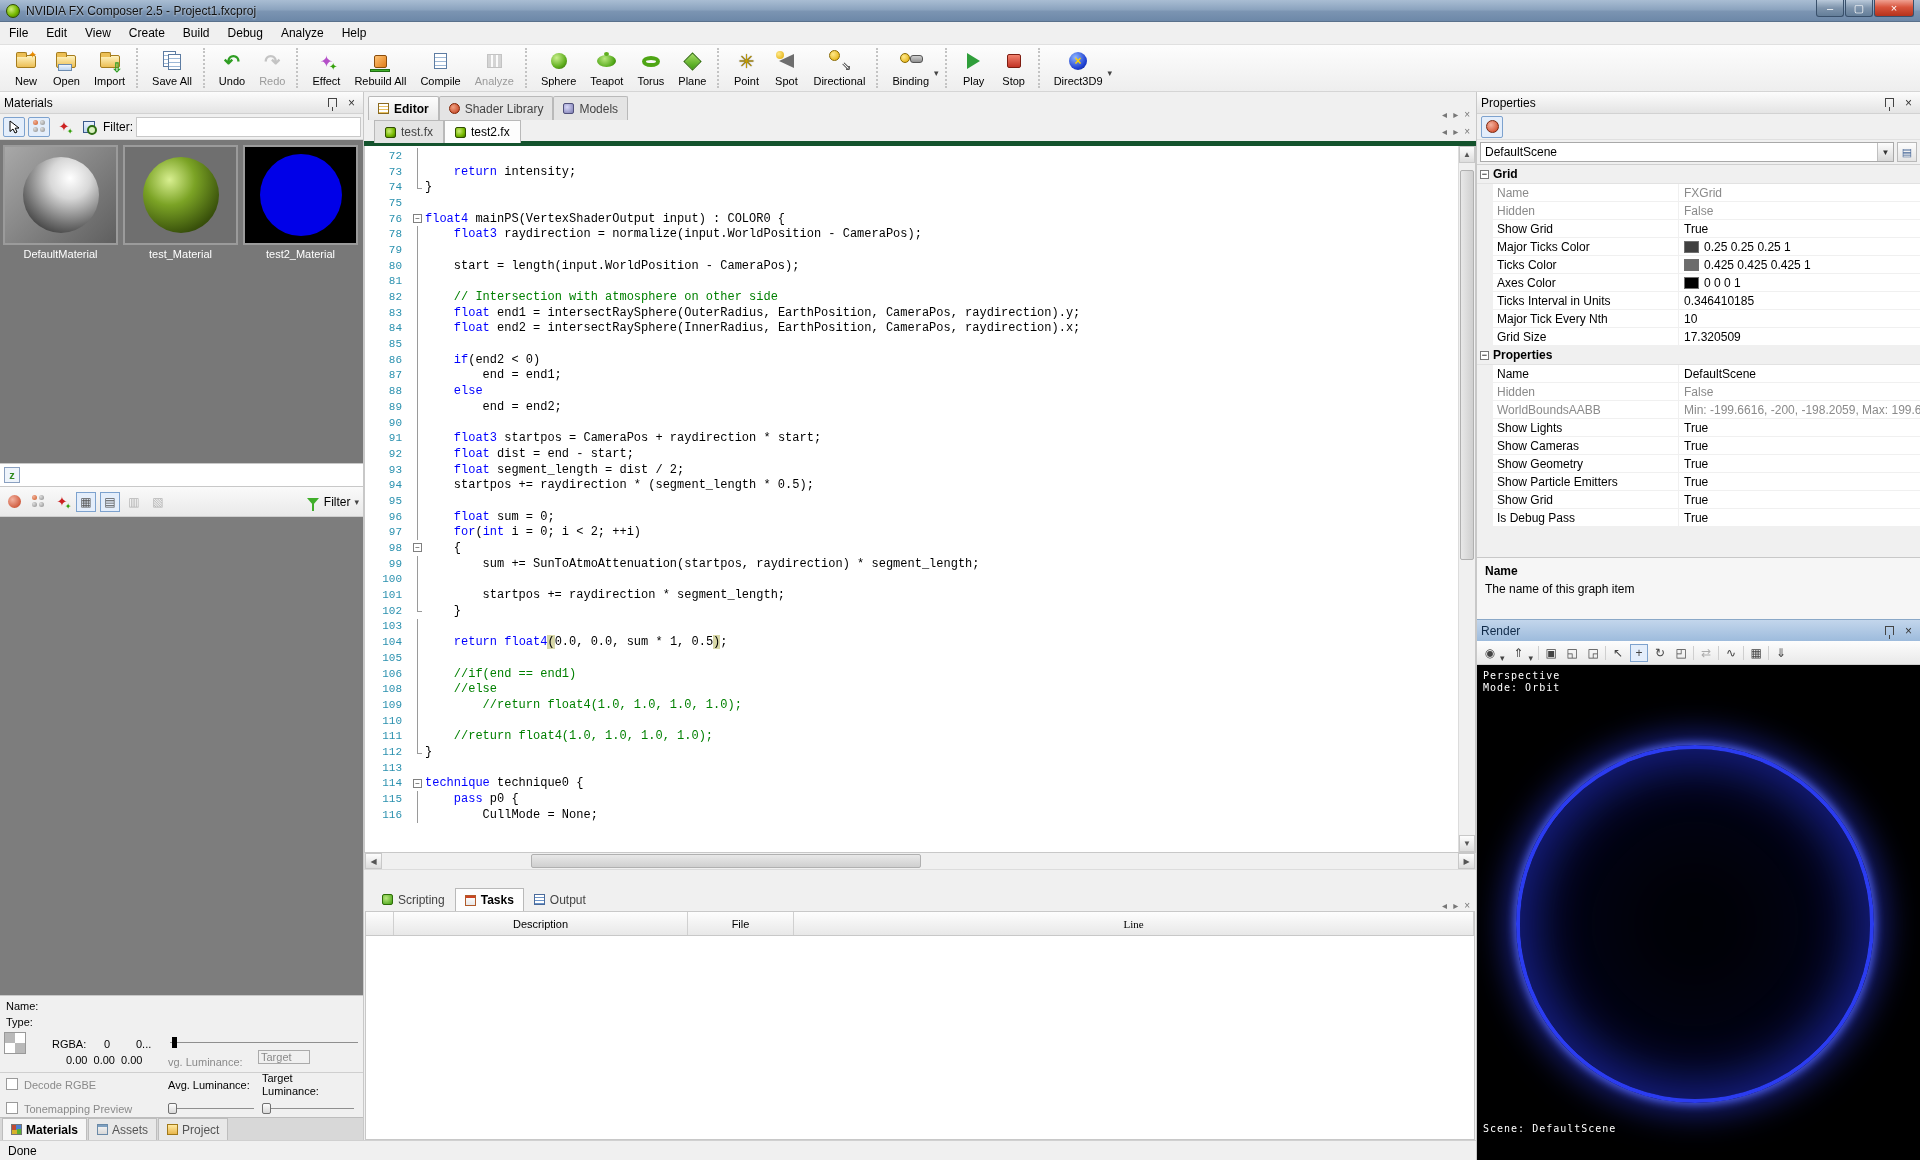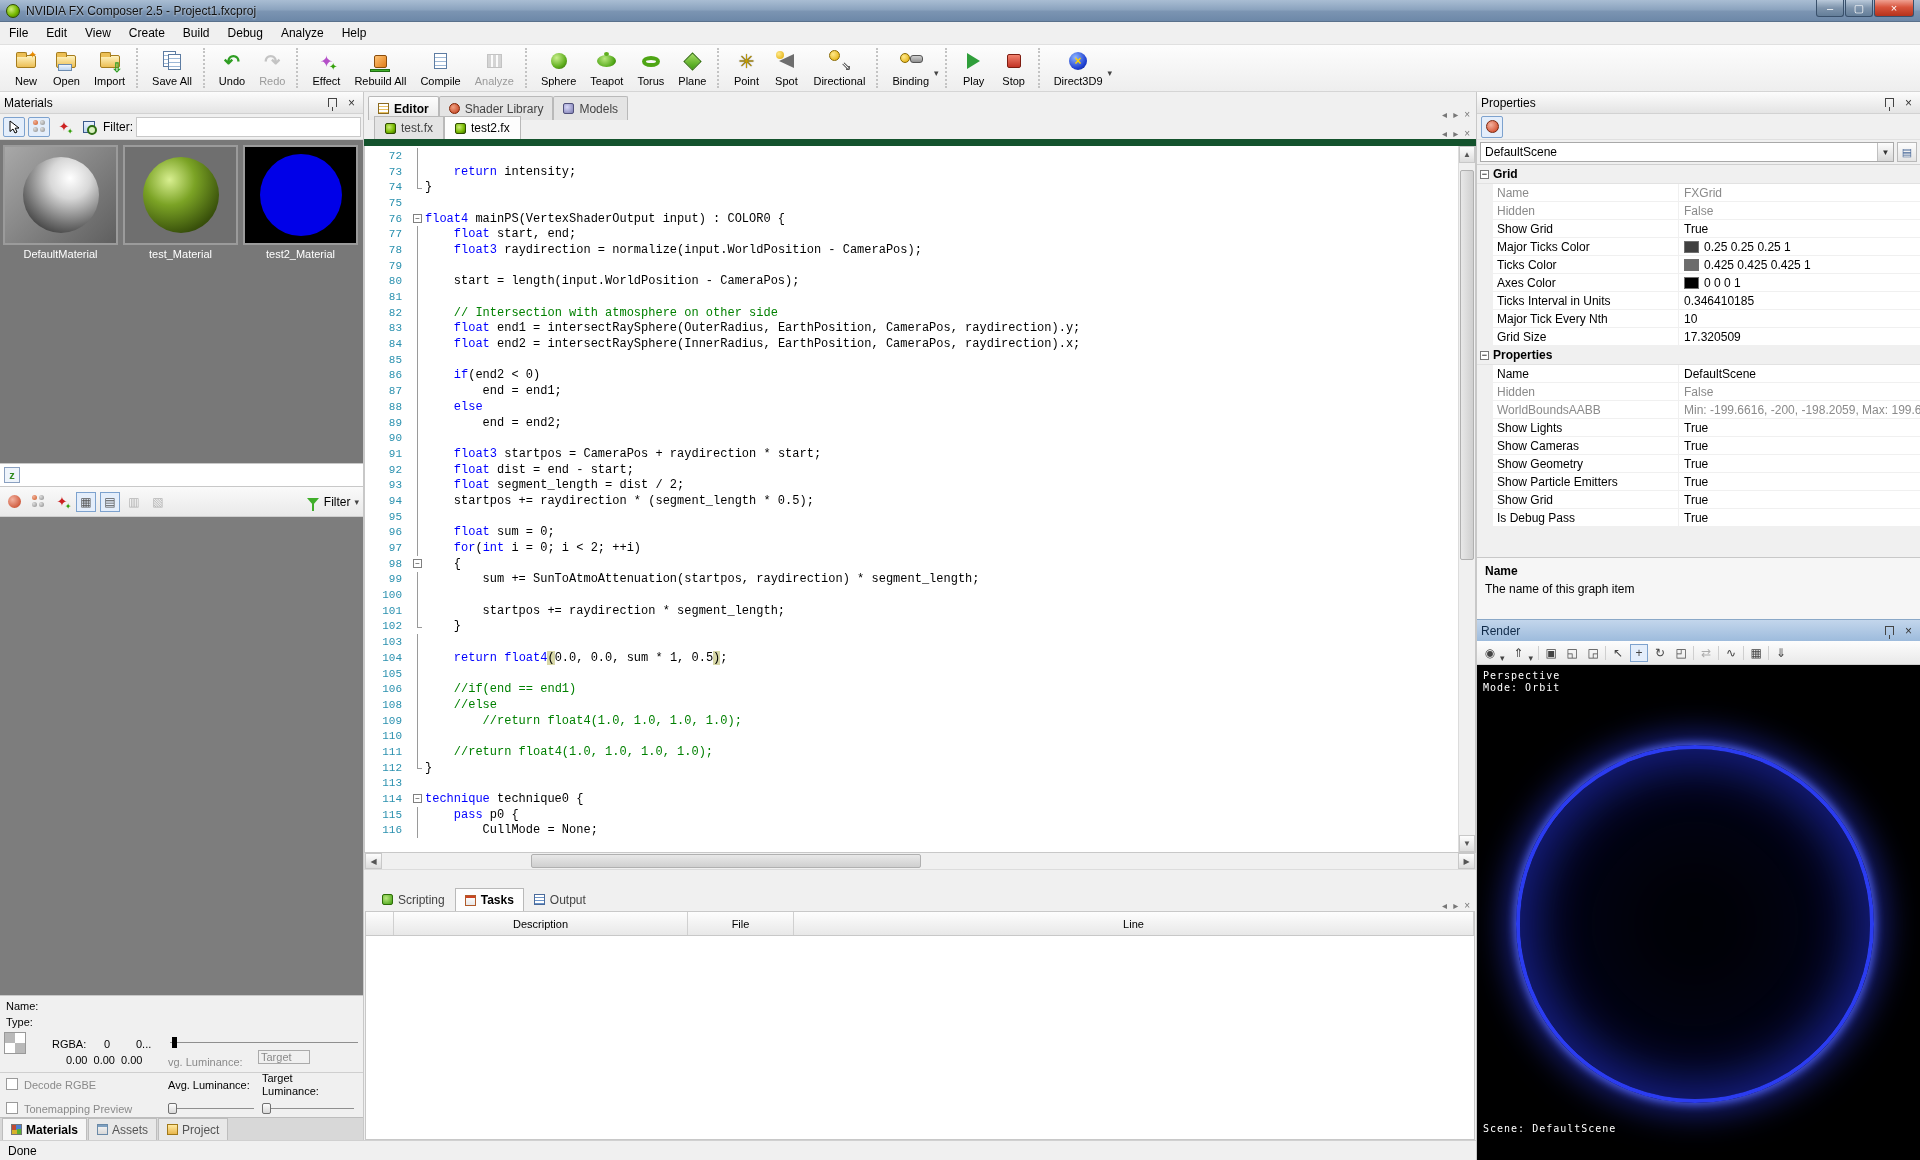--- a/index.html
+++ b/index.html
@@ -149,21 +149,21 @@
   .mi-output{background:repeating-linear-gradient(#fff 0 2px,#6a93c8 2px 3px);border:1px solid #4a6a9a;}
   .mi-editor{background:repeating-linear-gradient(#fff 0 2px,#e8c060 2px 3px);border:1px solid #8a6a20;}
   .mi-shaderlib{background:radial-gradient(circle at 35% 35%,#f0a080,#c03a18);border:1px solid #802000;border-radius:50%;}
   .mi-models{background:radial-gradient(circle at 35% 35%,#d8d8f8,#7a7ab0);border:1px solid #50507a;border-radius:2px;}
   .mi-nvfx{background:radial-gradient(circle at 35% 35%,#cdeb7a,#76b900 60%,#3f6b00);border:1px solid #2f4d00;border-radius:2px;}
 
   
   .doc-tabs{height:28px;flex:none;display:flex;align-items:flex-end;background:#f0f0f0;padding:3px 2px 0 4px;position:relative;}
   .dtab{display:flex;align-items:center;gap:5px;padding:4px 9px;border:1px solid #b9b9b9;border-bottom:none;background:#e4e4e4;color:#444;height:24px;border-radius:2px 2px 0 0;}
   .dtab.active{background:linear-gradient(#fdfdfd,#e8e8e8);font-weight:bold;color:#000;}
-  .file-tabs{height:26px;flex:none;display:flex;align-items:flex-end;background:#f0f0f0;padding:2px 2px 0 10px;border-bottom:7px solid #14532d;position:relative;}
+  .file-tabs{height:26px;flex:none;display:flex;align-items:center;background:#f0f0f0;padding:2px 2px 0 10px;border-bottom:5px solid #14532d;position:relative;}
   .ftab{display:flex;align-items:center;gap:5px;padding:3px 10px;border:1px solid #b9b9b9;border-bottom:none;background:#e4e4e4;color:#444;height:23px;}
   .ftab.active{background:#fdfdfd;font-weight:normal;color:#000;}
 
   .code-zone{flex:none;height:707px;position:relative;background:#fff;border:1px solid #c8c8c8;border-top:none;overflow:hidden;}
   .code-lines{position:absolute;left:0;top:2px;right:17px;bottom:0;overflow:hidden;}
   .cl{display:flex;height:15.7px;align-items:center;}
   .cl-num{width:46px;flex:none;text-align:right;padding-right:9px;color:#2b91af;font-family:"Liberation Mono",monospace;font-size:11px;}
   .cl-fold{width:14px;flex:none;height:100%;position:relative;}
   .fold-line{position:absolute;left:6px;top:0;bottom:0;width:1px;background:#9a9a9a;}
   .fold-end{position:absolute;left:6px;top:0;height:60%;width:5px;border-left:1px solid #9a9a9a;border-bottom:1px solid #9a9a9a;}
@@ -604,27 +604,20 @@
             <span class="cl-text"></span>
           </div>
           <div class="cl">
             <span class="cl-num">76</span>
             <span class="cl-fold">
               <span class="fold-box">−</span>
             </span>
             <span class="cl-text"><span class="k">float4</span><span class="p"> mainPS(VertexShaderOutput input) : COLOR0 {</span></span>
           </div>
           <div class="cl">
-            <span class="cl-num">77</span>
-            <span class="cl-fold">
-              <span class="fold-line"></span>
-            </span>
-            <span class="cl-text"><span class="p">    </span><span class="k">float</span><span class="p"> start, end;</span></span>
-          </div>
-          <div class="cl">
             <span class="cl-num">78</span>
             <span class="cl-fold">
               <span class="fold-line"></span>
             </span>
             <span class="cl-text"><span class="p">    </span><span class="k">float3</span><span class="p"> raydirection = normalize(input.WorldPosition - CameraPos);</span></span>
           </div>
           <div class="cl">
             <span class="cl-num">79</span>
             <span class="cl-fold">
               <span class="fold-line"></span>
@@ -911,21 +904,21 @@
           <span>◂</span>
           <span>▸</span>
           <span>×</span>
         </span>
       </div>
     <div class="task-table">
       <div class="tt-head" id="tt-head">
           <div class="tt-col" style="width: 28px; flex: 0 0 auto;"></div>
           <div class="tt-col" style="width: 294px;">Description</div>
           <div class="tt-col" style="width: 106px;">File</div>
-          <div class="tt-col" style="flex: 1 1 0%;">Line</div>
+          <div class="tt-col" style="flex: 1 1 0%; font-family: Liberation Serif, serif;">Line</div>
         </div>
       <div class="tt-body"></div>
     </div>
   </div>
 
   <div class="right-panel">
     <div class="panel-title">
       <span class="t">Properties</span>
       <span class="pin-ic"></span>
       <span class="x-ic">×</span>

